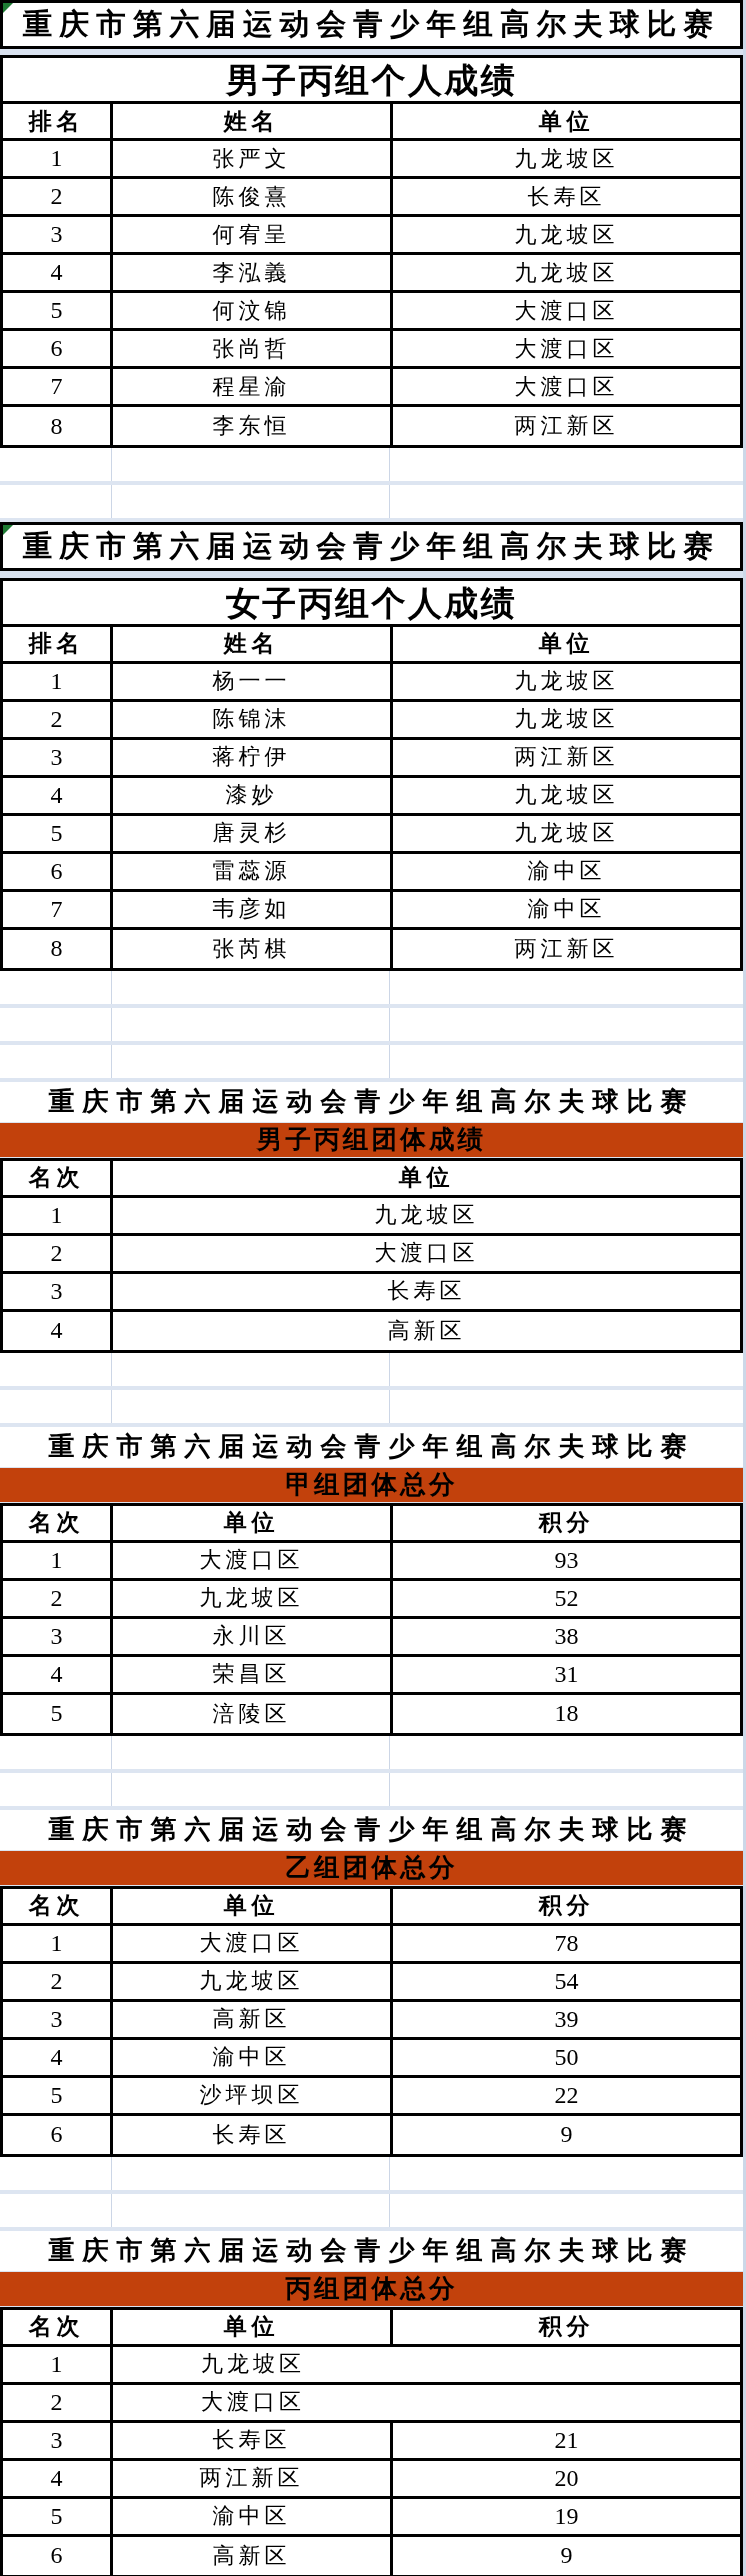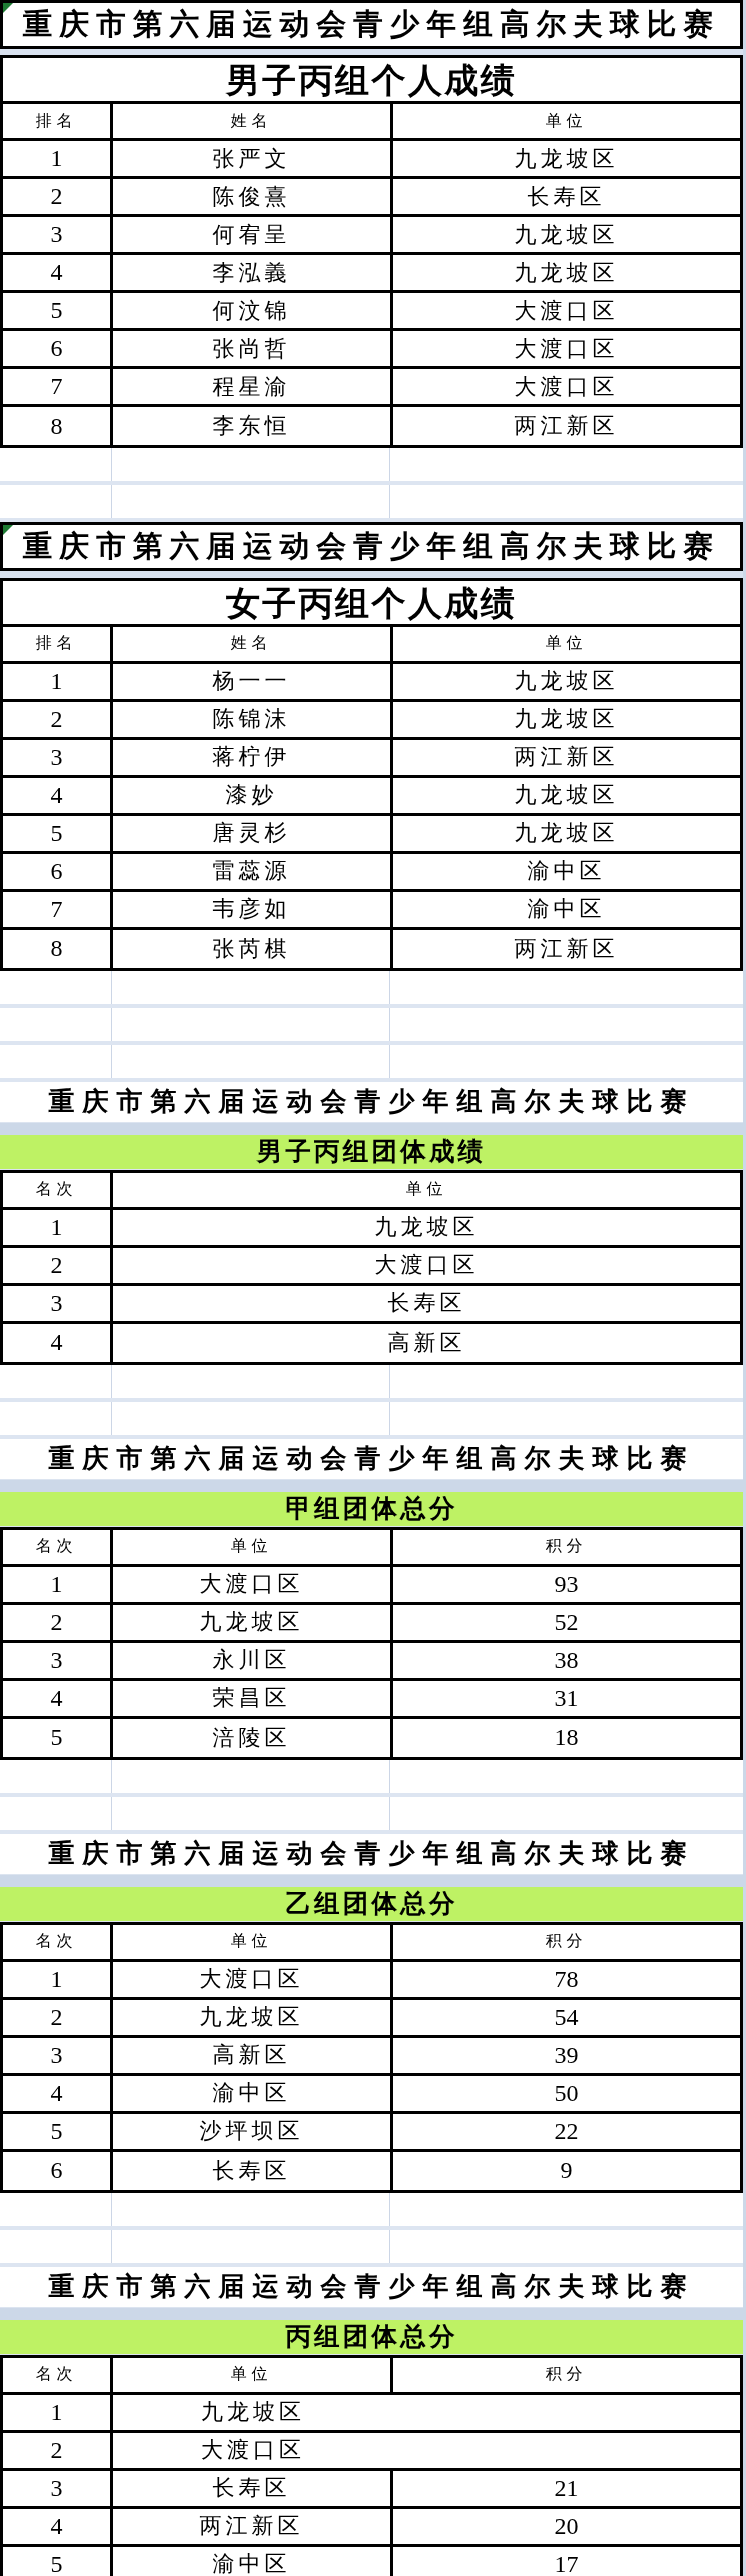--- a/index.html
+++ b/index.html
@@ -28,45 +28,45 @@
   }
 
   
   .t-plain{
     height:41px;box-sizing:border-box;background:#fff;
     border-bottom:1.6px solid #dce4f0;
     display:flex;align-items:center;justify-content:center;
     font-size:26px;font-weight:bold;letter-spacing:8px;white-space:nowrap;
   }
   .sub-plain{
-    height:35px;box-sizing:border-box;background:#bef264;
+    height:35px;box-sizing:border-box;background:#c2410c;
     border-bottom:1.6px solid #dce4f0;
     display:flex;align-items:center;justify-content:center;
-    font-size:25.5px;font-weight:bold;letter-spacing:3.2px;white-space:nowrap;margin-top:12px;
+    font-size:25.5px;font-weight:bold;letter-spacing:3.2px;white-space:nowrap;
   }
 
   .marker{
     position:absolute;top:0;left:0;width:0;height:0;
     border-top:10.4px solid #1e7b34;border-right:10.4px solid transparent;
   }
 
   .tbl{background:#fff;border:3.2px solid #000;box-sizing:border-box;}
   .row{display:flex;height:38px;box-sizing:border-box;border-bottom:3.2px solid #000;}
   .row.hdr{height:37px;}
   .row:last-child{border-bottom:0;}
   .cell{
     display:flex;align-items:center;justify-content:center;
     box-sizing:border-box;border-right:3.2px solid #000;
     overflow:hidden;white-space:nowrap;
   }
   .cell:last-child{border-right:0;}
   .w1{width:110px;flex:none;}
   .w2{width:280px;flex:none;}
   .wf{flex:1;}
-  .hdr .cell{font-size:16px;font-weight:normal;letter-spacing:4.8px;}
+  .hdr .cell{font-size:23px;font-weight:bold;letter-spacing:4.8px;}
   .cn{font-size:22px;letter-spacing:4px;}
   .num{font-size:24px;letter-spacing:0;}
 
   .empty-row{
     display:flex;height:37px;box-sizing:border-box;background:#fff;
     border-bottom:4px solid #dde5f1;
   }
   .empty-row .g1{width:112px;box-sizing:border-box;border-right:1.6px solid #ccd6e6;}
   .empty-row .g2{width:278px;box-sizing:border-box;border-right:1.6px solid #ccd6e6;}
   .empty-row .g3{flex:1;}
@@ -386,21 +386,21 @@
           <div class="cell wf num">21</div>
         </div>
         <div class="row" style="height: 38px;">
           <div class="cell w1 num">4</div>
           <div class="cell w2 cn">两江新区</div>
           <div class="cell wf num">20</div>
         </div>
         <div class="row" style="height: 38px;">
           <div class="cell w1 num">5</div>
           <div class="cell w2 cn">渝中区</div>
-          <div class="cell wf num">17</div>
+          <div class="cell wf num">19</div>
         </div>
         <div class="row" style="height: 38px;">
           <div class="cell w1 num">6</div>
           <div class="cell w2 cn">高新区</div>
           <div class="cell wf num">9</div>
         </div>
       </div>
     </div>
   </div>
 

